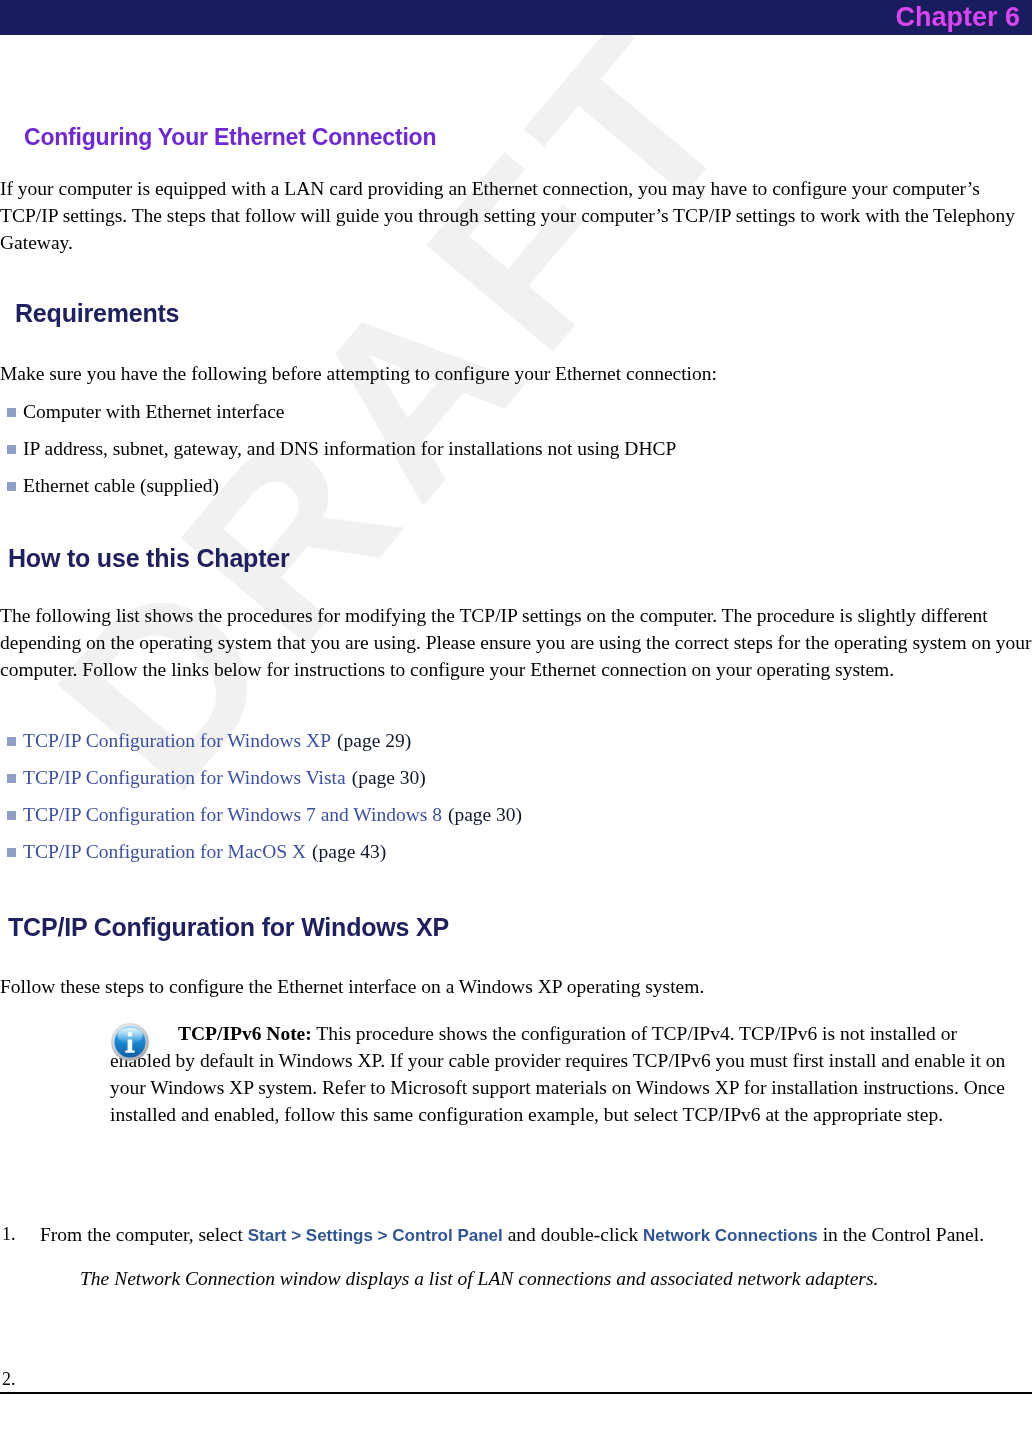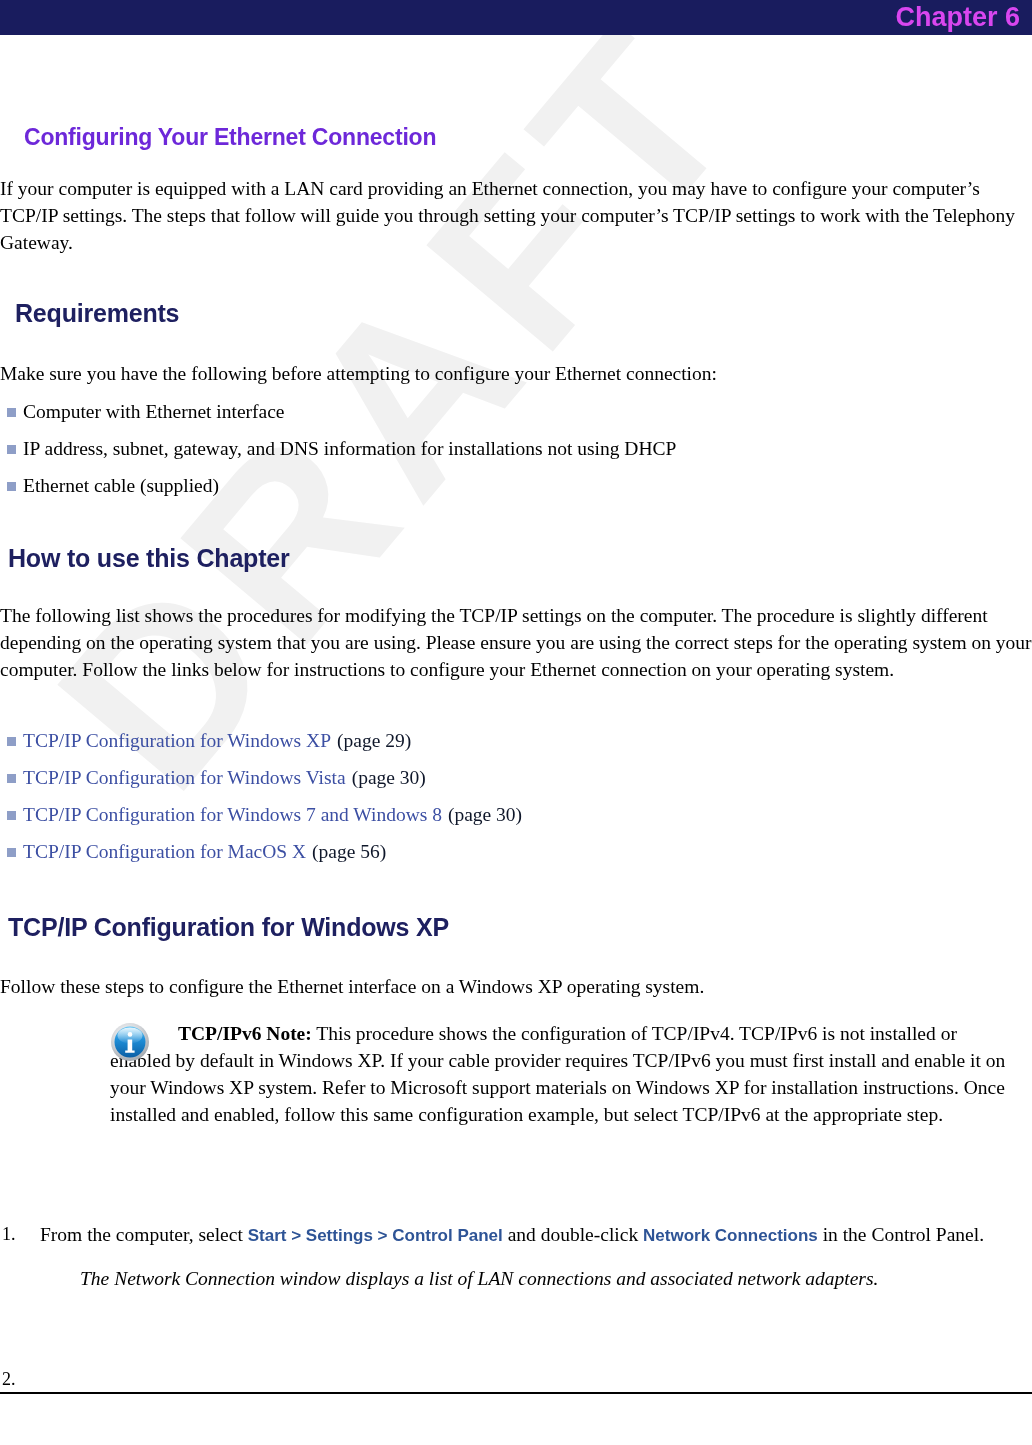--- a/index.html
+++ b/index.html
@@ -294,21 +294,21 @@
         <li>
           <span class="sq-bullet"></span>
           <a class="xref" href="#">TCP/IP Configuration for Windows Vista</a><span class="pageref" style="margin-left:6px;">(page 30)</span>
         </li>
         <li>
           <span class="sq-bullet"></span>
           <a class="xref" href="#">TCP/IP Configuration for Windows 7 and Windows 8</a><span class="pageref" style="margin-left:6px;">(page 30)</span>
         </li>
         <li>
           <span class="sq-bullet"></span>
-          <a class="xref" href="#">TCP/IP Configuration for MacOS X</a><span class="pageref" style="margin-left:6px;">(page 56)</span>
+          <a class="xref" href="#">TCP/IP Configuration for MacOS X</a><span class="pageref" style="margin-left:6px;">(page 43)</span>
         </li>
       </ul>
     </div>
 
     <div style="position:absolute; left:8px; top:878px; width:1000px;">
       <h2 class="doc-h2">TCP/IP Configuration for Windows XP</h2>
     </div>
 
     <div style="position:absolute; left:0px; top:938px; width:838px;">
       <p class="body-text indent">Follow these steps to configure the Ethernet interface on a Windows XP operating system.</p>

